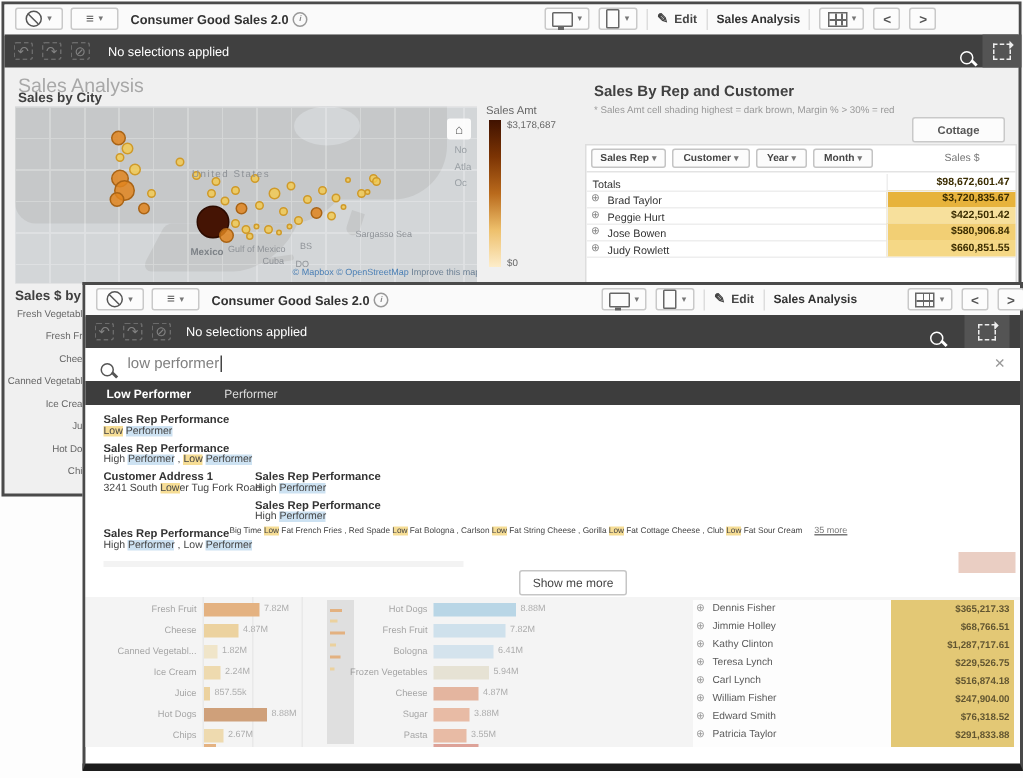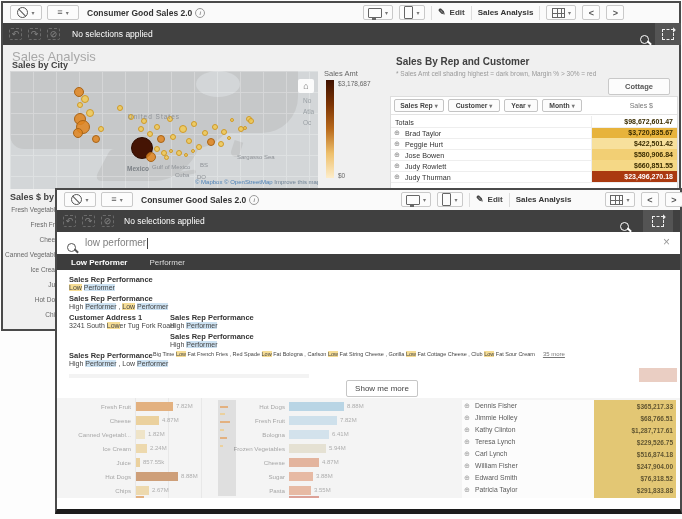--- a/index.html
+++ b/index.html
@@ -278,25 +278,20 @@
       <div class="trow" style="top:52px;">
         <span class="exp">⊕</span>
         <span class="nm">Jose Bowen</span>
         <span class="vcell" style="background:#f2cf74;">$580,906.84</span>
       </div>
       <div class="trow" style="top:63px;text-decoration:underline;">
         <span class="exp">⊕</span>
         <span class="nm">Judy Rowlett</span>
         <span class="vcell" style="background:#f5d886;">$660,851.55</span>
       </div>
-      <div class="trow" style="top:74px;">
-        <span class="exp">⊕</span>
-        <span class="nm">Judy Thurman</span>
-        <span class="vcell" style="background:#aa3a10;color:#fff;">$23,496,270.18</span>
-      </div>
     </div>
 
     <div class="objtitle abs" style="left:7px;top:189px;white-space:nowrap;">Sales $ by P</div>
     <div class="abs" style="left:0;top:203px;width:52px;height:125px;">
       <span class="axlbl" style="top:0;">Fresh Vegetabl</span>
       <span class="axlbl" style="top:15px;">Fresh Fr</span>
       <span class="axlbl" style="top:30px;">Chee</span>
       <span class="axlbl" style="top:45px;">Canned Vegetabl</span>
       <span class="axlbl" style="top:60px;">Ice Crea</span>
       <span class="axlbl" style="top:75px;">Ju</span>

